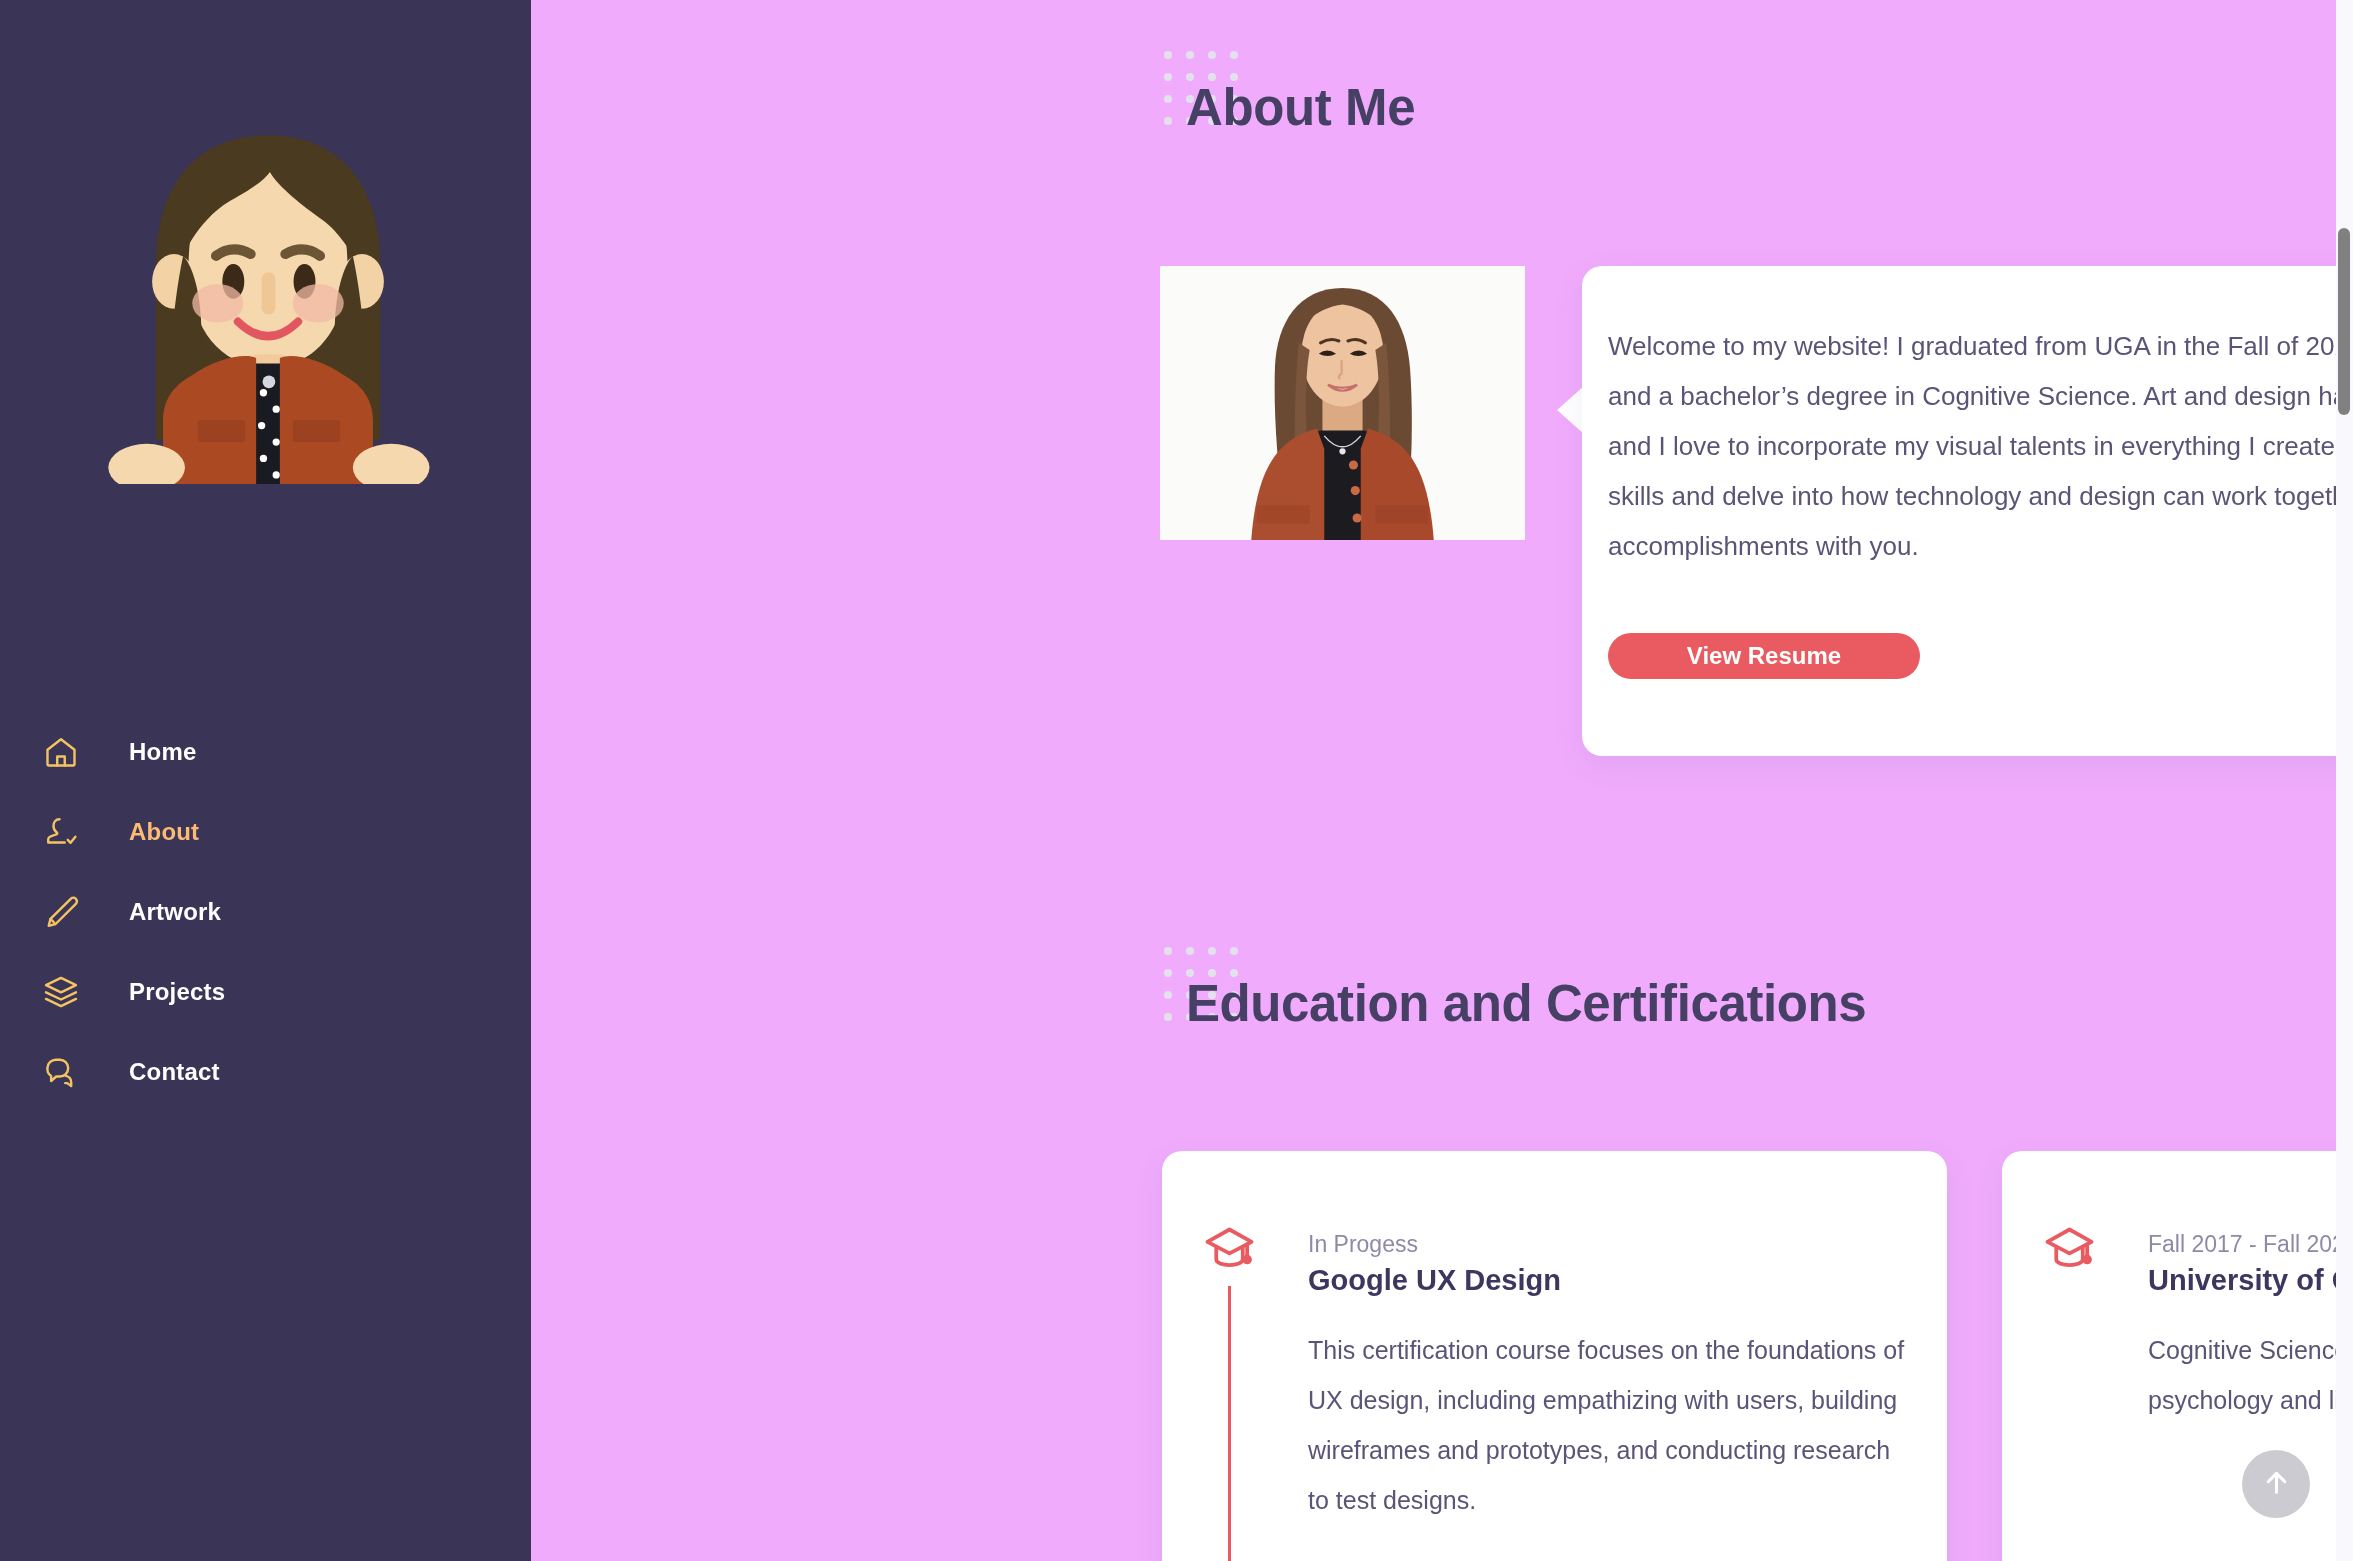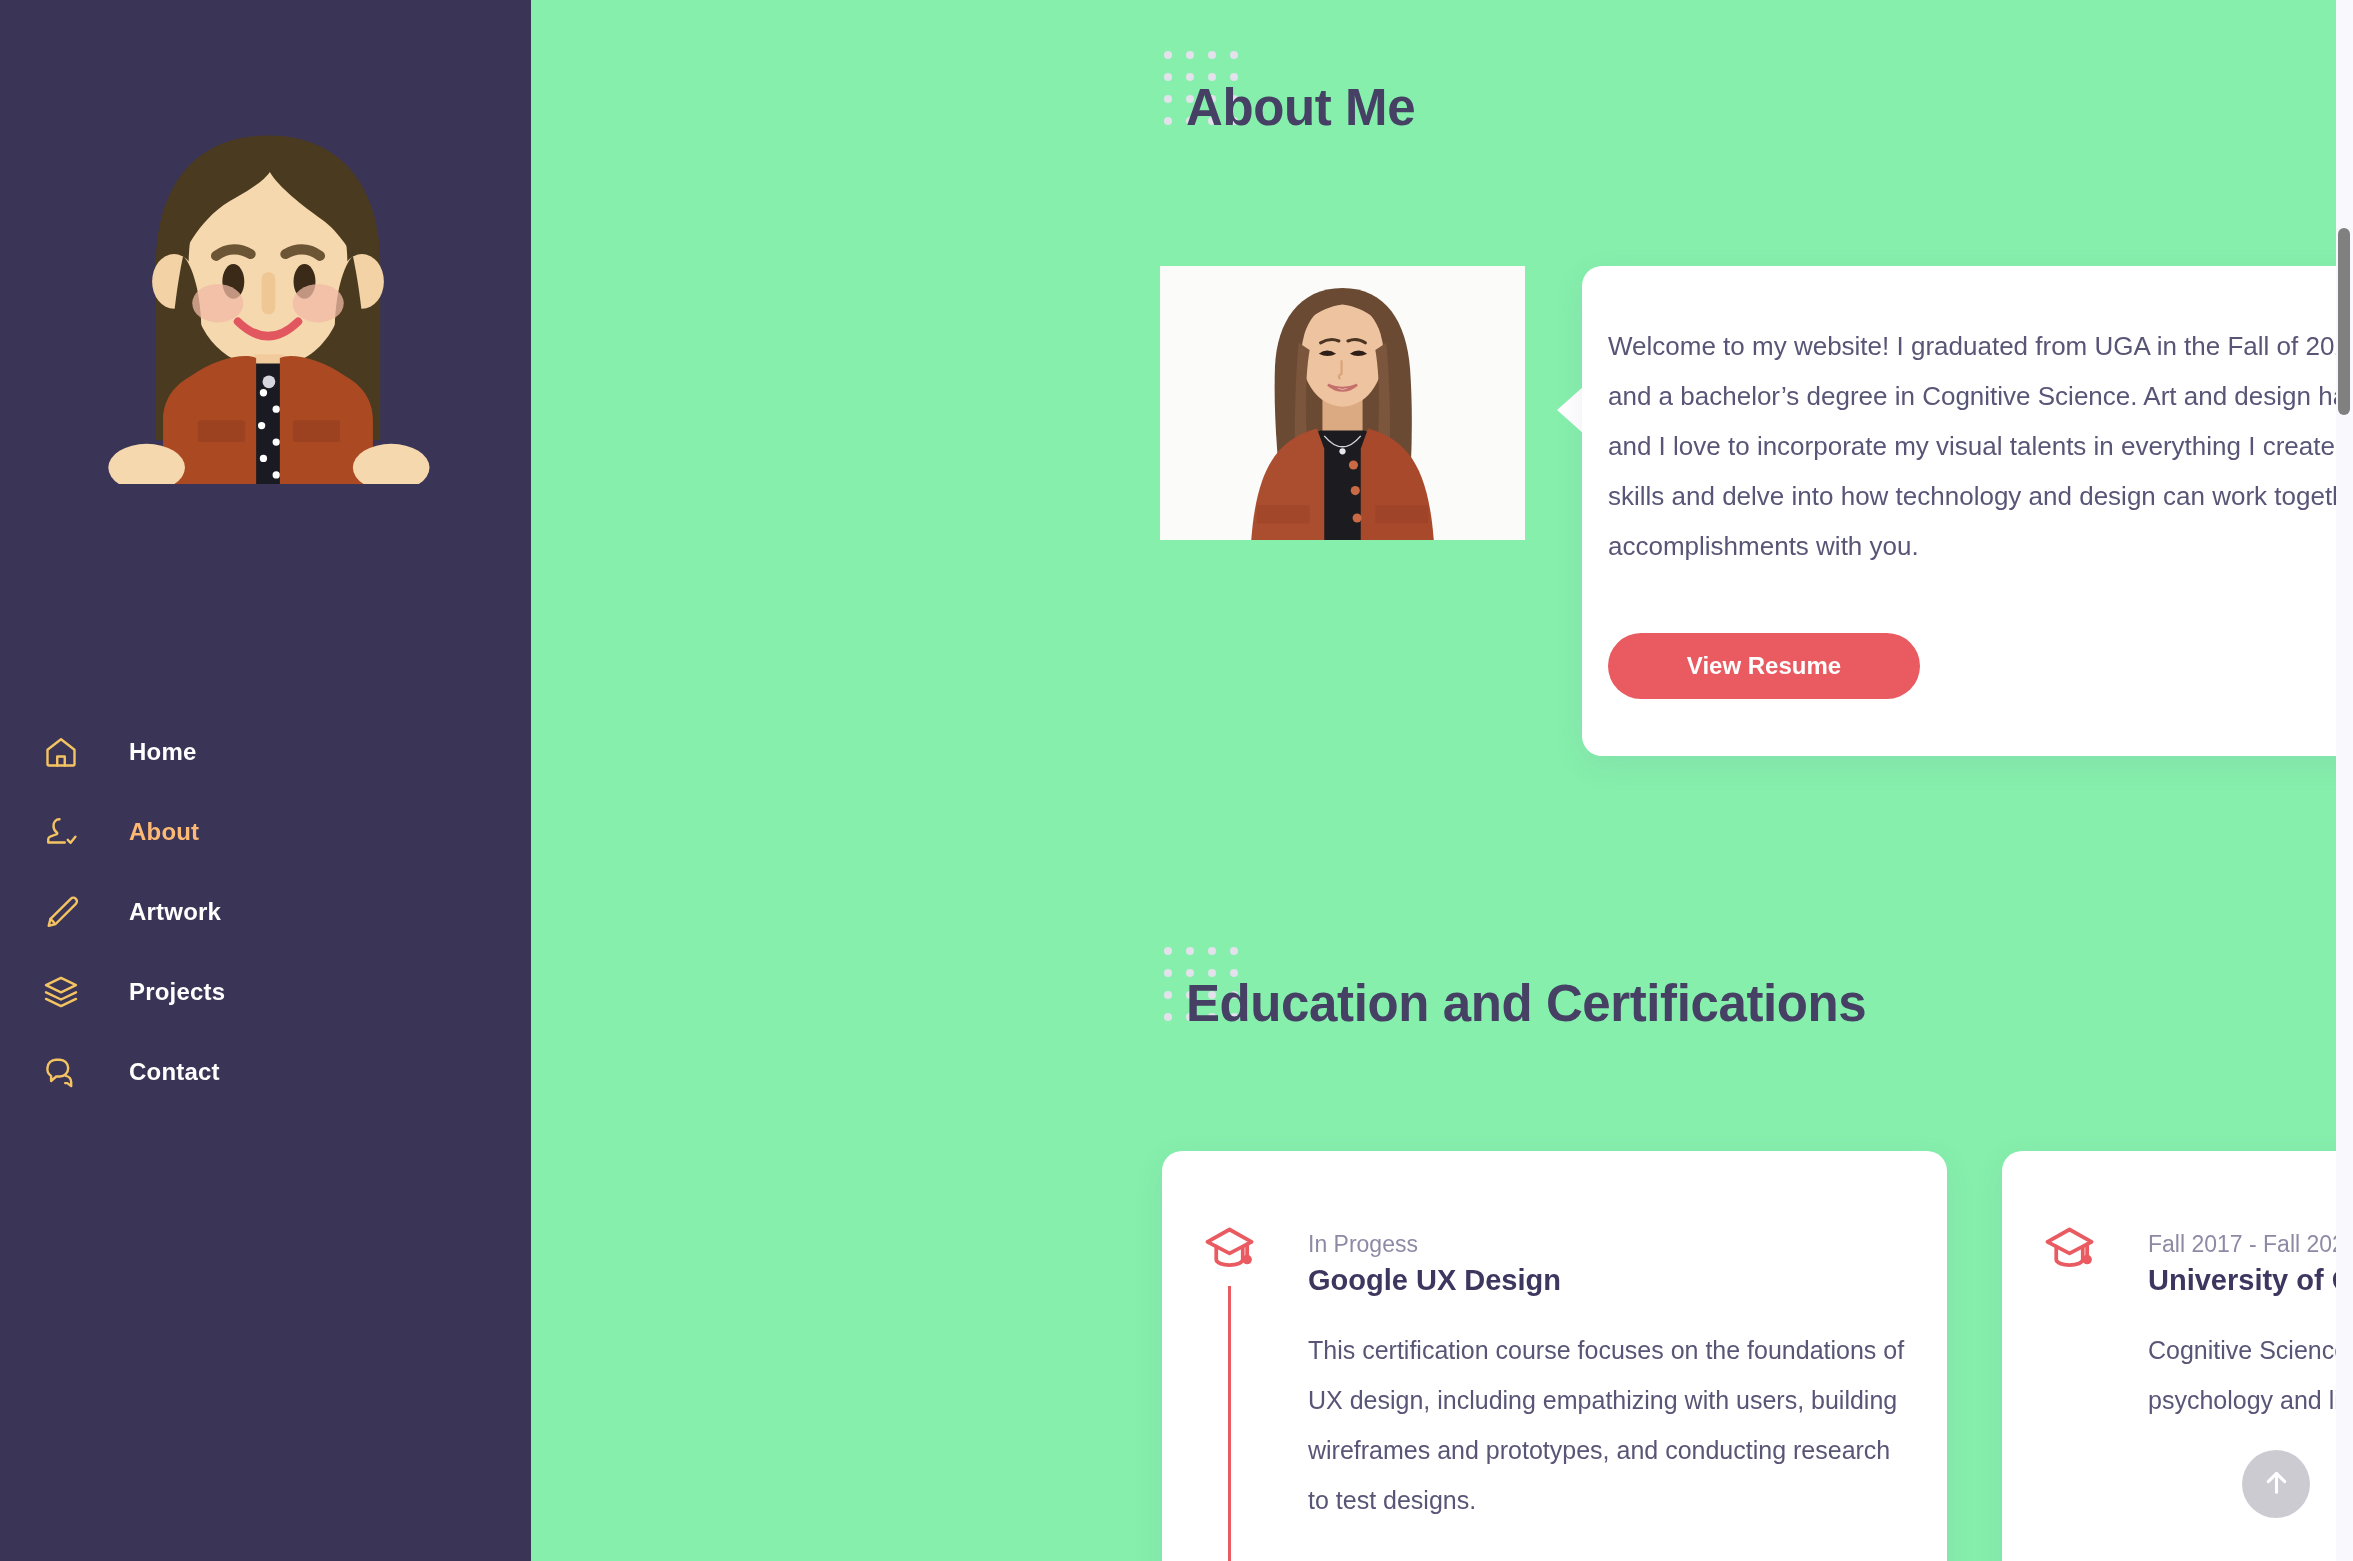--- a/index.html
+++ b/index.html
@@ -37,21 +37,21 @@
   .nav-label {
     margin-left:47px;
     font-size:24px; font-weight:bold;
     color:#ffffff; letter-spacing:0.2px;
   }
   .nav-item.active .nav-label { color:#fdba74; }
 
   
   #main {
     flex:1; position:relative; height:1562px;
-    background:#86efac; overflow:hidden;
+    background:#f0abfc; overflow:hidden;
   }
 
   .dotgrid { position:absolute; }
   .dotgrid span {
     position:absolute; width:8.2px; height:8.2px;
     border-radius:50%; background:#e3e1ec;
   }
 
   .section-title {
     position:absolute;
@@ -87,21 +87,21 @@
     border-right:27px solid #ffffff;
   }
   #bio-text {
     position:absolute; left:1077px; top:321px;
     width:1148px;
     font-size:26px; line-height:50px;
     color:#595577;
   }
   #resume-btn {
     position:absolute; left:1077px; top:633px;
-    width:312px; height:66px;
+    width:312px; height:46px;
     background:#ea5a61; color:#ffffff;
     border:none; border-radius:33px;
     font-family:"Liberation Sans", sans-serif;
     font-size:24px; font-weight:bold;
     cursor:pointer;
     display:flex; align-items:center; justify-content:center;
   }
 
   
   #edu-title { left:655px; top:974px; }

